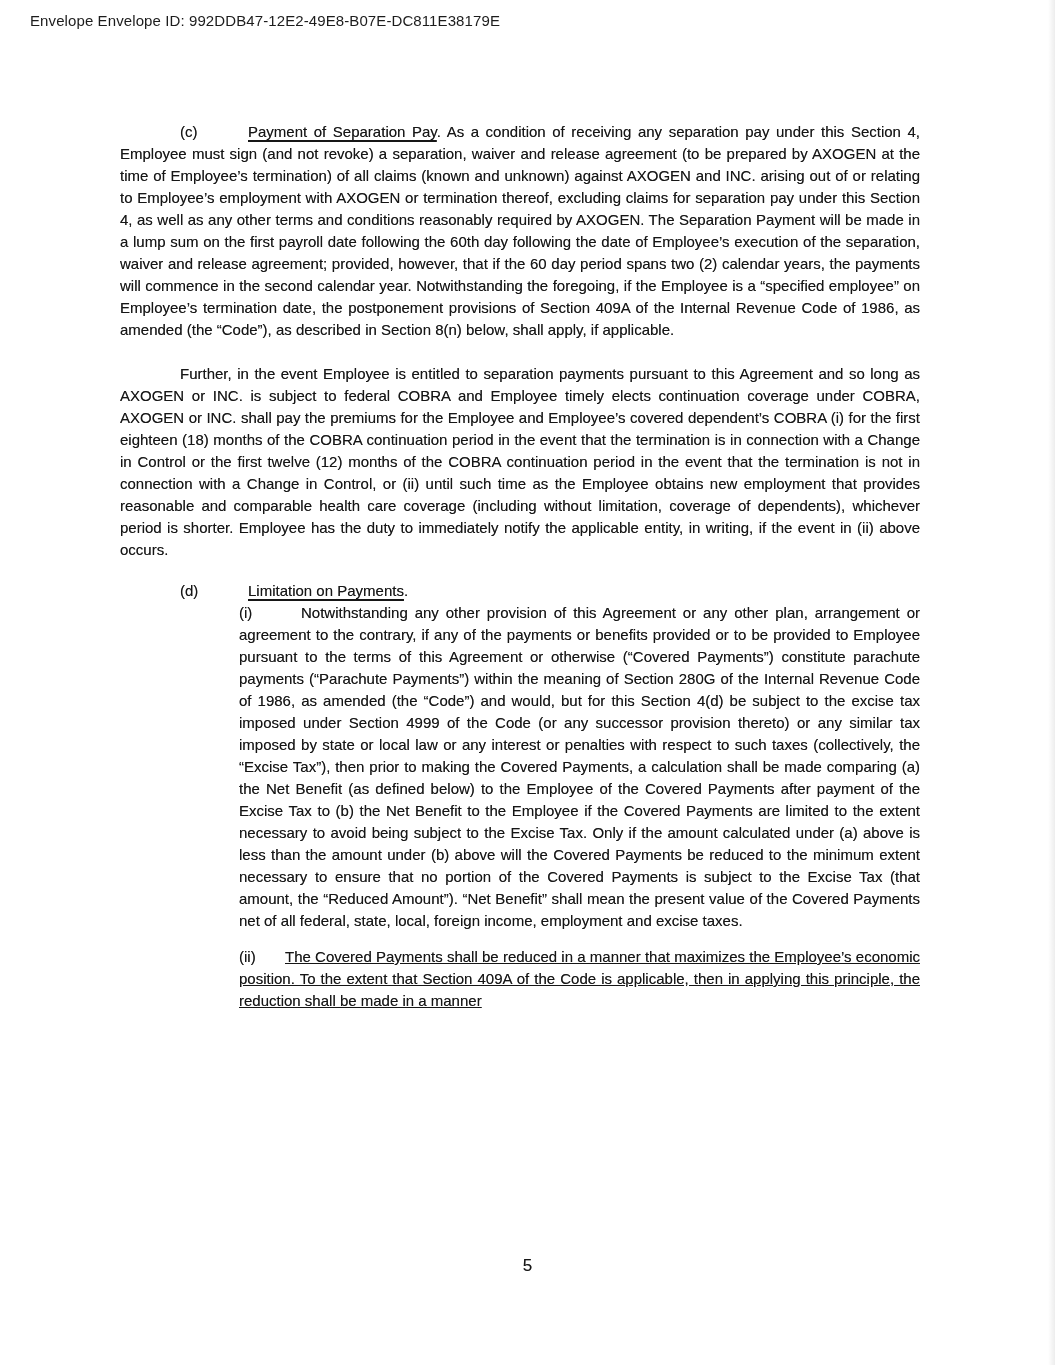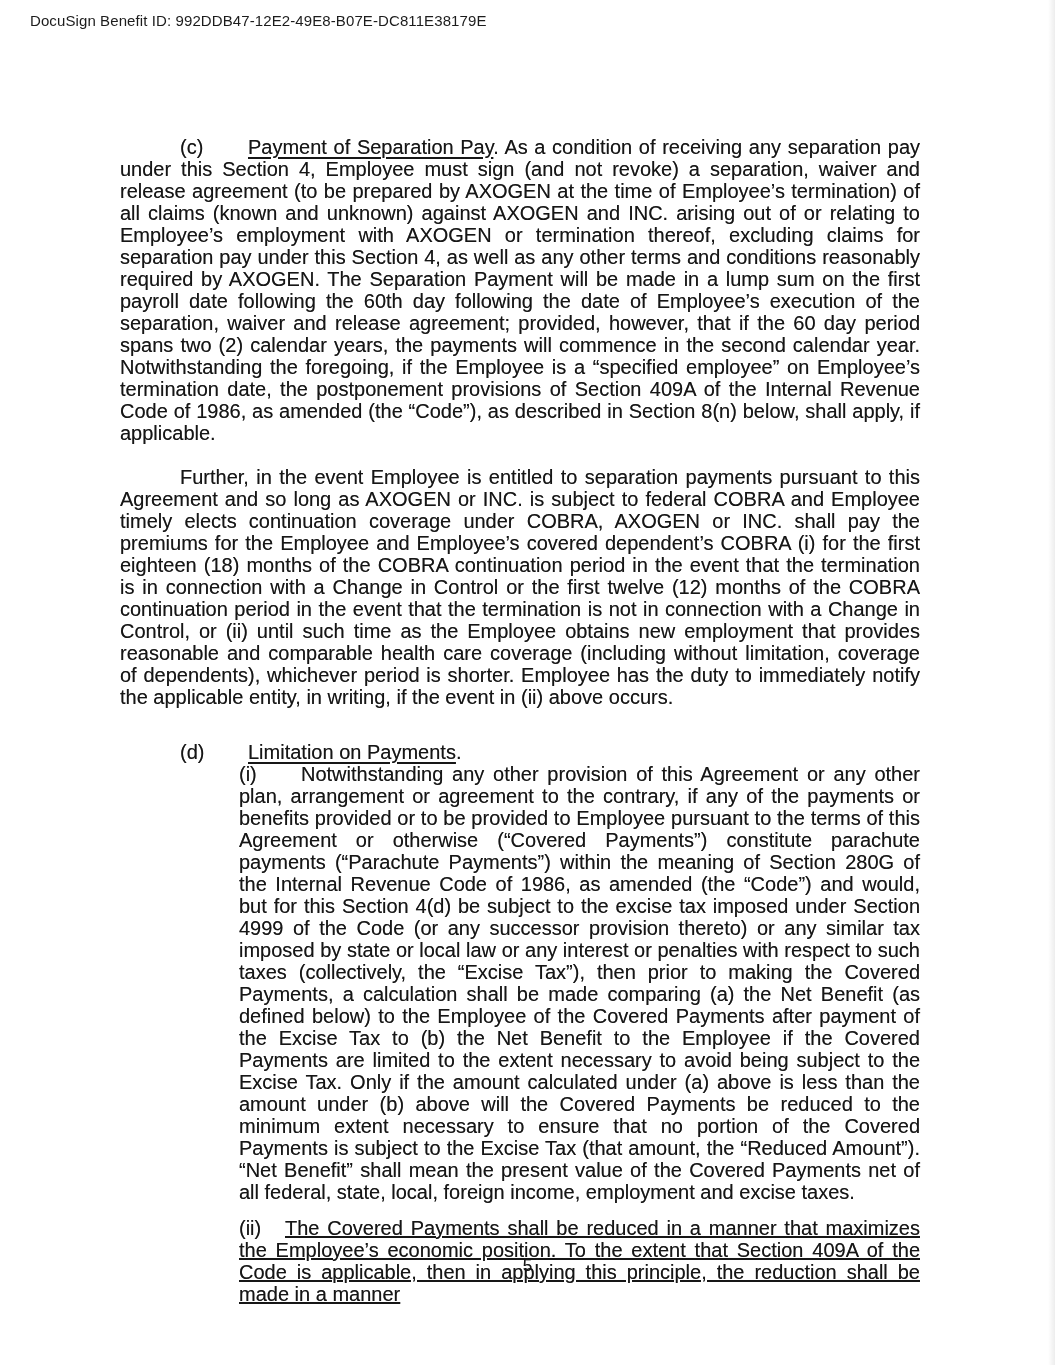--- a/index.html
+++ b/index.html
@@ -21,23 +21,23 @@
     left: 30px;
     top: 12px;
     font-size: 15px;
     letter-spacing: 0.1px;
     color: #1c1c1c;
     white-space: nowrap;
   }
   .doc-body {
     position: absolute;
     left: 120px;
-    top: 136px;
+    top: 121px;
     width: 800px;
-    font-size: 20px;
+    font-size: 15px;
     line-height: 22px;
     text-align: justify;
     text-shadow: 0 0 0.6px rgba(17,17,17,0.55);
   }
   .para {
     margin: 0;
   }
   .indent-first {
     text-indent: 60px;
   }
@@ -53,21 +53,21 @@
   .marker-ii {
     display: inline-block;
     width: 46px;
   }
   .u {
     text-decoration: underline;
     text-decoration-thickness: 1.5px;
     text-underline-offset: 3px;
   }
   #para-further { margin-top: 22px; }
-  #heading-d    { margin-top: 33px; }
+  #heading-d    { margin-top: 19px; }
   #item-i       { }
   #item-ii      { margin-top: 14px; text-decoration: underline; }
   .item {
     margin-left: 119px;
     width: 681px;
   }
   .page-number {
     position: absolute;
     top: 1256px;
     left: 0;
@@ -84,21 +84,21 @@
     height: 100%;
     background: linear-gradient(to right, rgba(0,0,0,0), rgba(0,0,0,0.07));
     pointer-events: none;
   }
 </style>
 </head>
 <body>
 
 <div class="page">
 
-  <div class="docusign-header">DocuSign Benefit ID: 992DDB47-12E2-49E8-B07E-DC811E38179E</div>
+  <div class="docusign-header">Envelope Envelope ID: 992DDB47-12E2-49E8-B07E-DC811E38179E</div>
 
   <div class="doc-body">
 
     <p class="para indent-first" id="para-c"><span class="marker">(c)</span><span class="u">Payment of Separation Pay</span><span>. </span><span>As a condition of receiving any separation pay under this Section 4, Employee must sign (and not revoke) a separation, waiver and release agreement (to be prepared by AXOGEN at the time of Employee’s termination) of all claims (known and unknown) against AXOGEN and INC. arising out of or relating to Employee’s employment with AXOGEN or termination thereof, excluding claims for separation pay under this Section 4, as well as any other terms and conditions reasonably required by AXOGEN. The Separation Payment will be made in a lump sum on the first payroll date following the 60th day following the date of Employee’s execution of the separation, waiver and release agreement; provided, however, that if the 60 day period spans two (2) calendar years, the payments will commence in the second calendar year. Notwithstanding the foregoing, if the Employee is a “specified employee” on Employee’s termination date, the postponement provisions of Section 409A of the Internal Revenue Code of 1986, as amended (the “Code”), as described in Section 8(n) below, shall apply, if applicable.</span></p>
 
     <p class="para indent-first" id="para-further"><span>Further, in the event Employee is entitled to separation payments pursuant to this Agreement and so long as AXOGEN or INC. is subject to federal COBRA and Employee timely elects continuation coverage under COBRA, AXOGEN or INC. shall pay the premiums for the Employee and Employee’s covered dependent’s COBRA (i) for the first eighteen (18) months of the COBRA continuation period in the event that the termination is in connection with a Change in Control or the first twelve (12) months of the COBRA continuation period in the event that the termination is not in connection with a Change in Control, or (ii) until such time as the Employee obtains new employment that provides reasonable and comparable health care coverage (including without limitation, coverage of dependents), whichever period is shorter. Employee has the duty to immediately notify the applicable entity, in writing, if the event in (ii) above occurs.</span></p>
 
     <p class="para indent-first" id="heading-d"><span class="marker">(d)</span><span class="u">Limitation on Payments</span><span>.</span></p>
 
     <p class="para item" id="item-i"><span class="marker-i">(i)</span><span>Notwithstanding any other provision of this Agreement or any other plan, arrangement or agreement to the contrary, if any of the payments or benefits provided or to be provided to Employee pursuant to the terms of this Agreement or otherwise (“Covered Payments”) constitute parachute payments (“Parachute Payments”) within the meaning of Section 280G of the Internal Revenue Code of 1986, as amended (the “Code”) and would, but for this Section 4(d) be subject to the excise tax imposed under Section 4999 of the Code (or any successor provision thereto) or any similar tax imposed by state or local law or any interest or penalties with respect to such taxes (collectively, the “Excise Tax”), then prior to making the Covered Payments, a calculation shall be made comparing (a) the Net Benefit (as defined below) to the Employee of the Covered Payments after payment of the Excise Tax to (b) the Net Benefit to the Employee if the Covered Payments are limited to the extent necessary to avoid being subject to the Excise Tax. Only if the amount calculated under (a) above is less than the amount under (b) above will the Covered Payments be reduced to the minimum extent necessary to ensure that no portion of the Covered Payments is subject to the Excise Tax (that amount, the “Reduced Amount”). “Net Benefit” shall mean the present value of the Covered Payments net of all federal, state, local, foreign income, employment and excise taxes.</span></p>

